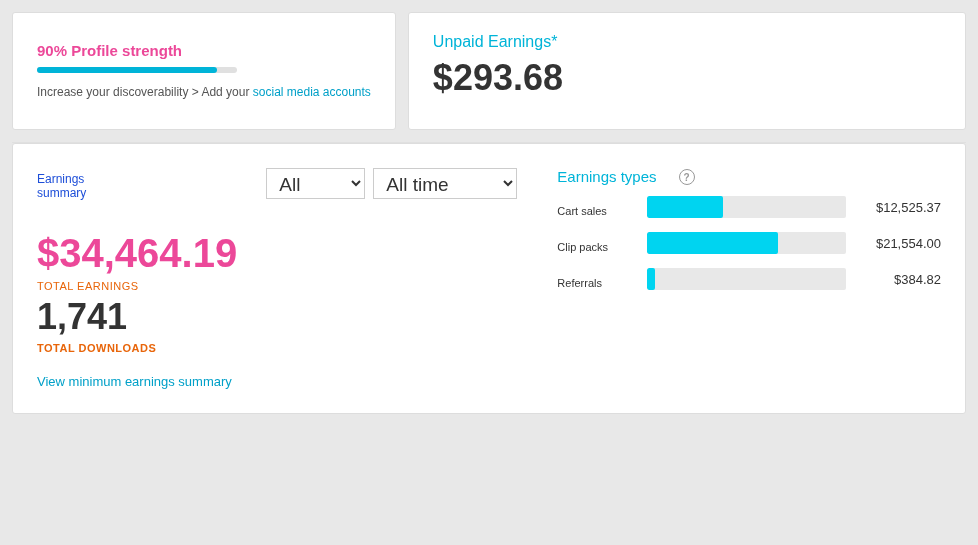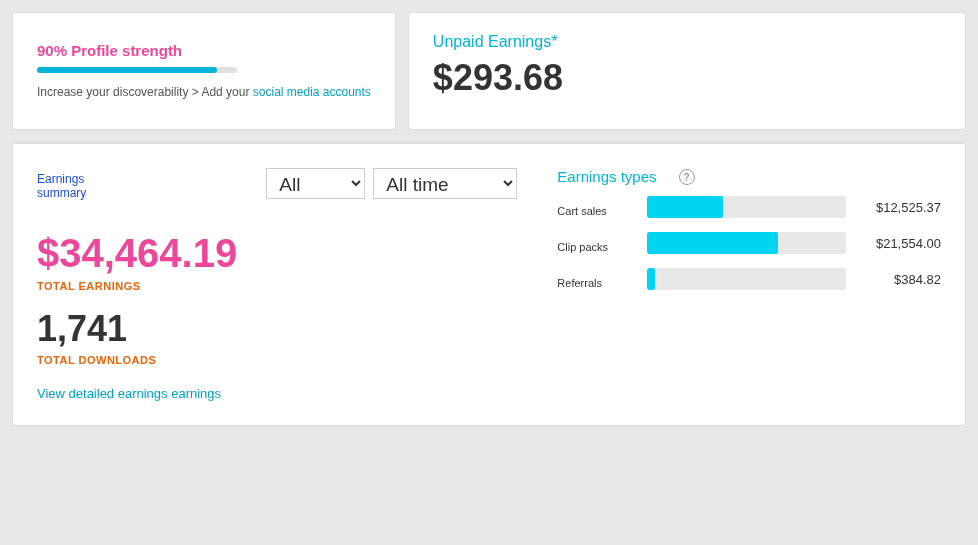--- a/index.html
+++ b/index.html
@@ -189,23 +189,23 @@
     .total-earnings-amount {
       color: #ec4899;
       font-size: 40px;
       font-weight: bold;
       margin-bottom: 4px;
     }
 
     .total-earnings-label {
       color: #e8650a;
       font-size: 11px;
-      font-weight: bold;
+      font-weight: normal;
       letter-spacing: 0.5px;
-      margin-bottom: 16px;
+      margin-bottom: 4px;
     }
 
     .total-downloads-amount {
       color: #333;
       font-size: 36px;
       font-weight: bold;
       margin-bottom: 4px;
     }
 
     .total-downloads-label {
@@ -338,21 +338,21 @@
         </select>
       </div>
     </div>
 
     <div class="total-earnings-amount">$34,464.19</div>
     <div class="total-earnings-label">TOTAL EARNINGS</div>
 
     <div class="total-downloads-amount">1,741</div>
     <div class="total-downloads-label">TOTAL DOWNLOADS</div>
 
-    <a href="#" class="view-detailed-link">View detailed earnings earnings</a>
+    <a href="#" class="view-detailed-link">View minimum earnings summary</a>
   </div>
 
   <div class="earnings-right">
     <div class="earnings-types-title">
       <span>Earnings types</span>
       <span class="help-icon">?</span>
     </div>
 
     <div class="earnings-type-row">
       <span class="earnings-type-label">Cart sales</span>

